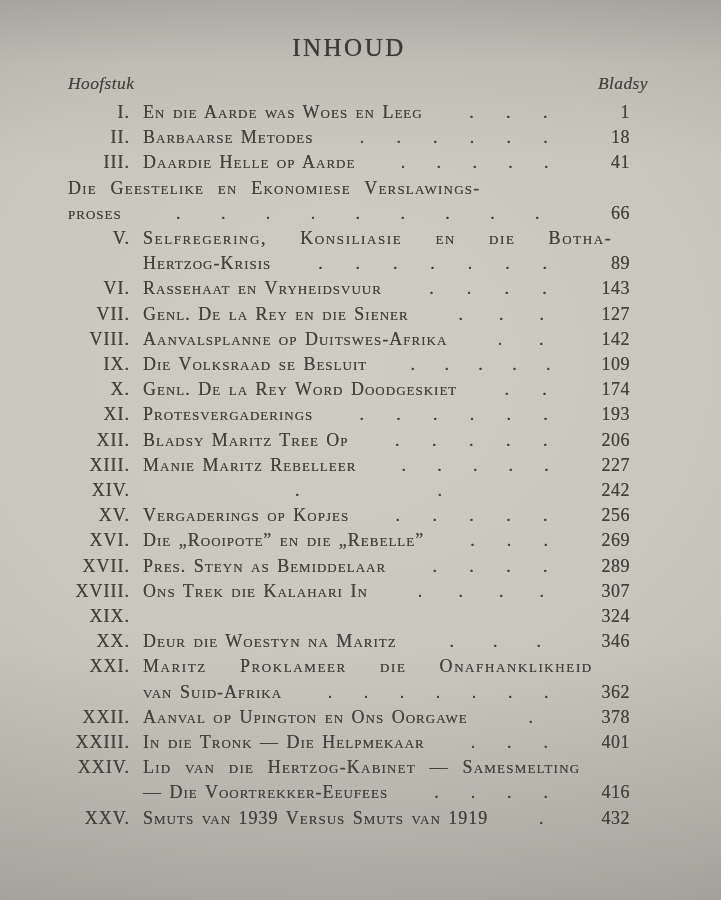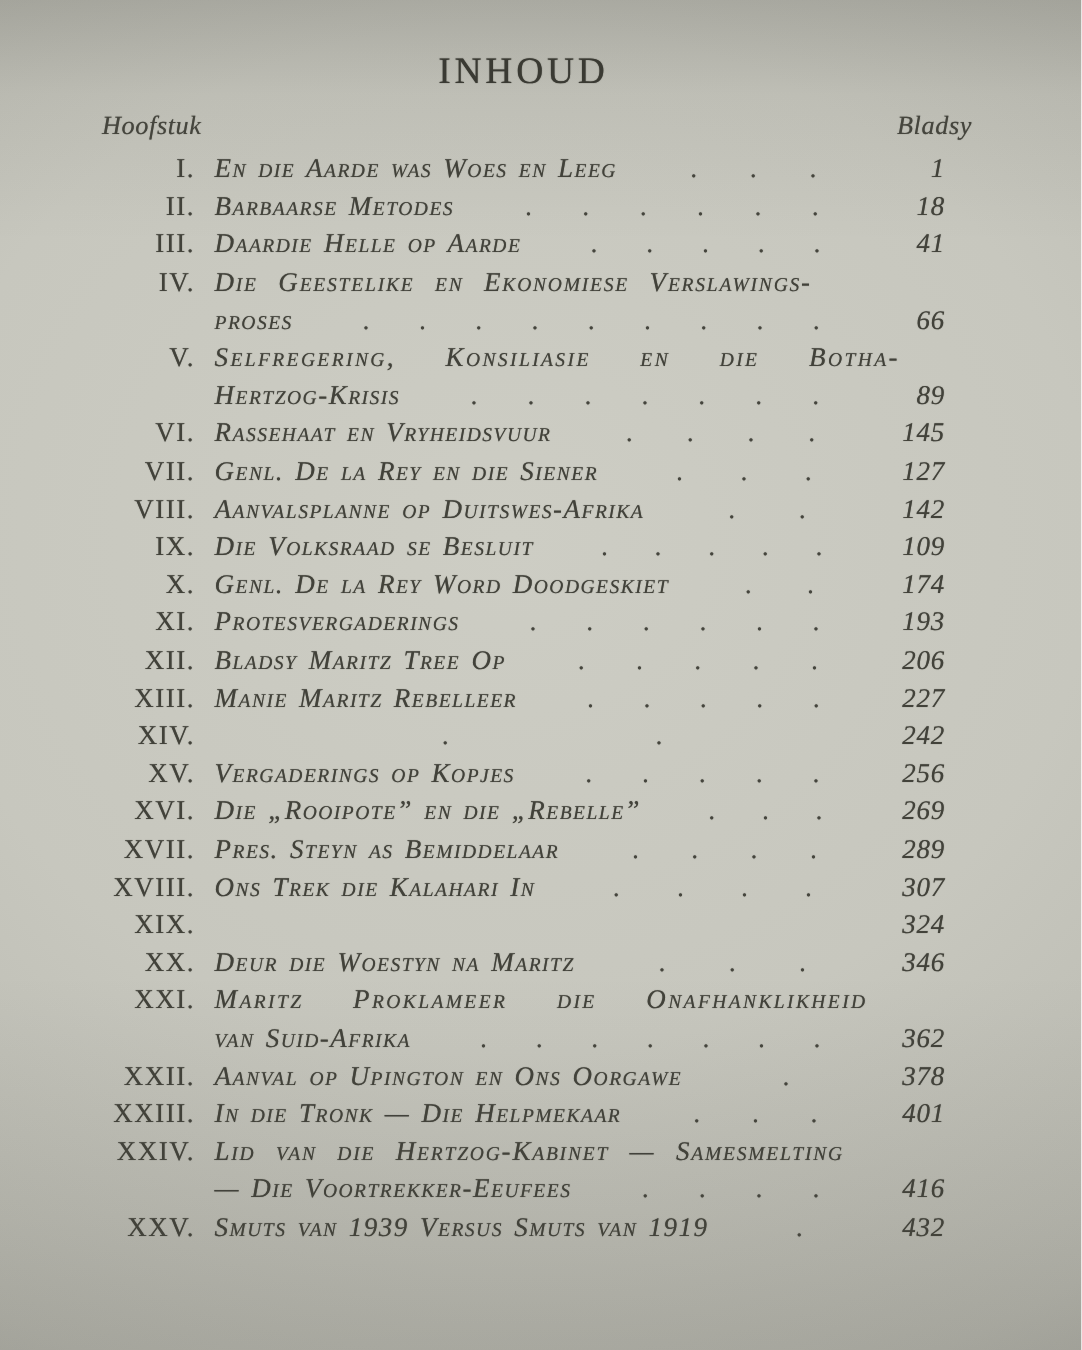--- a/index.html
+++ b/index.html
@@ -42,21 +42,21 @@
   }
   .toc-row{display:flex;}
   .num{
     width:62px;
     flex:none;
     text-align:right;
     padding-right:13px;
     line-height:25.2px;
     letter-spacing:1px;
   }
-  .rbody{flex:1;min-width:0;font-style:italic;}
+  .rbody{flex:1;min-width:0;}
   .line{
     display:flex;
     align-items:baseline;
     height:25.2px;
     line-height:25.2px;
   }
   .ltext{
     flex:none;
     white-space:nowrap;
     font-variant:small-caps;
@@ -132,21 +132,20 @@
               <span>.</span>
               <span>.</span>
               <span>.</span>
               <span>.</span>
             </span>
             <span class="pnum">41</span>
           </div>
         </div>
       </div>
       <div class="toc-row">
-        <div class="num">IV.</div>
         <div class="rbody">
           <div class="line stretch-sm">
             <span class="ltext">Die Geestelike en Ekonomiese Verslawings-</span>
             <span class="dots"></span>
           </div>
           <div class="line">
             <span class="ltext">proses</span>
             <span class="dots">
               <span>.</span>
               <span>.</span>
@@ -188,21 +187,21 @@
         <div class="num">VI.</div>
         <div class="rbody">
           <div class="line">
             <span class="ltext">Rassehaat en Vryheidsvuur</span>
             <span class="dots">
               <span>.</span>
               <span>.</span>
               <span>.</span>
               <span>.</span>
             </span>
-            <span class="pnum">145</span>
+            <span class="pnum">143</span>
           </div>
         </div>
       </div>
       <div class="toc-row">
         <div class="num">VII.</div>
         <div class="rbody">
           <div class="line">
             <span class="ltext">Genl. De la Rey en die Siener</span>
             <span class="dots">
               <span>.</span>

